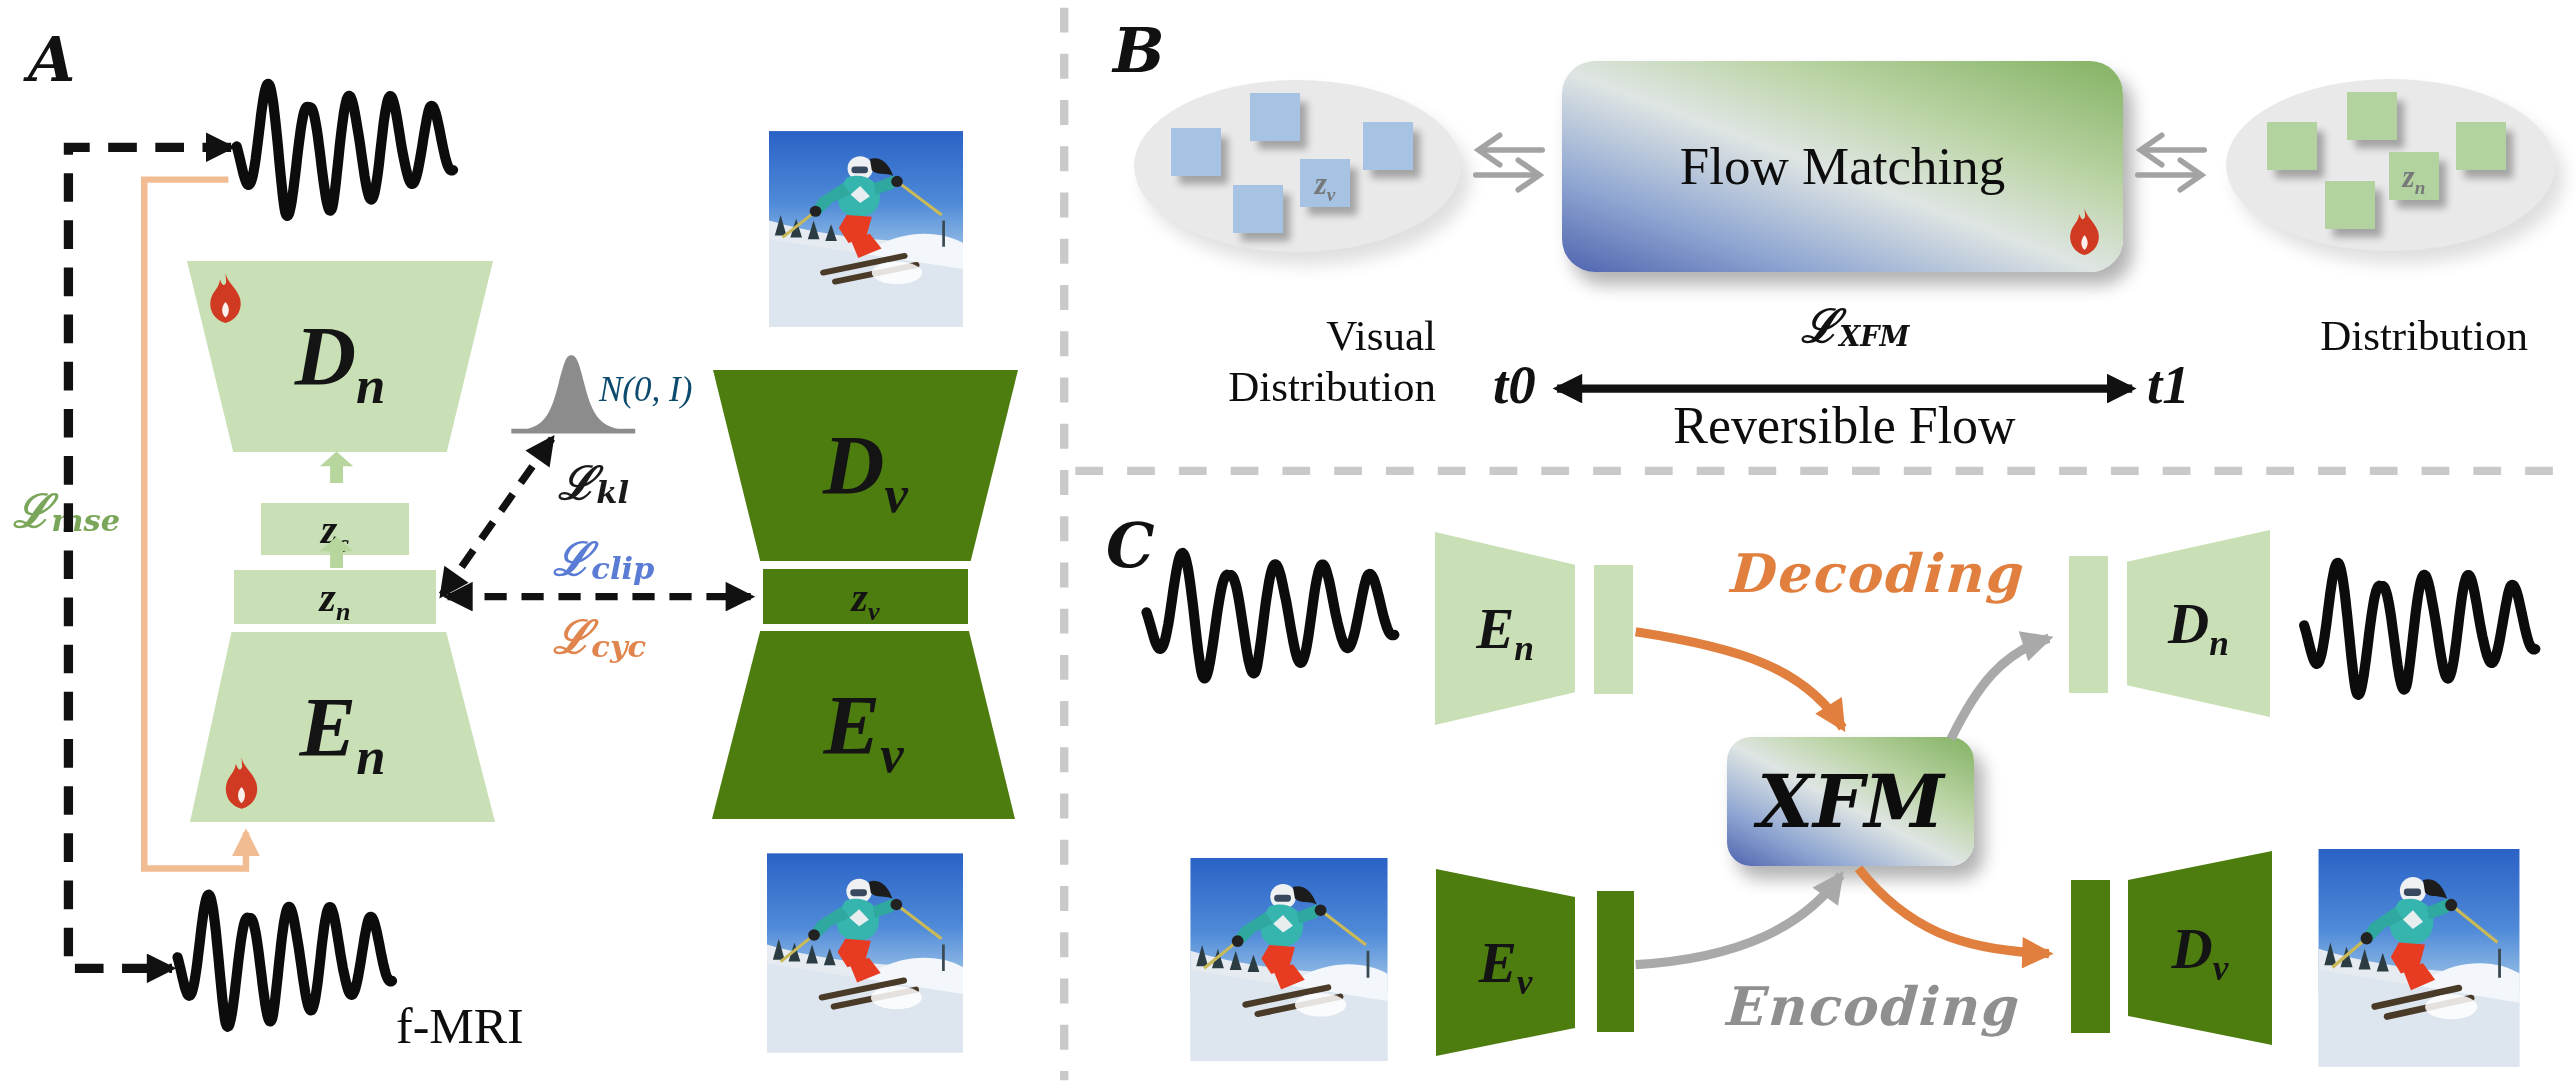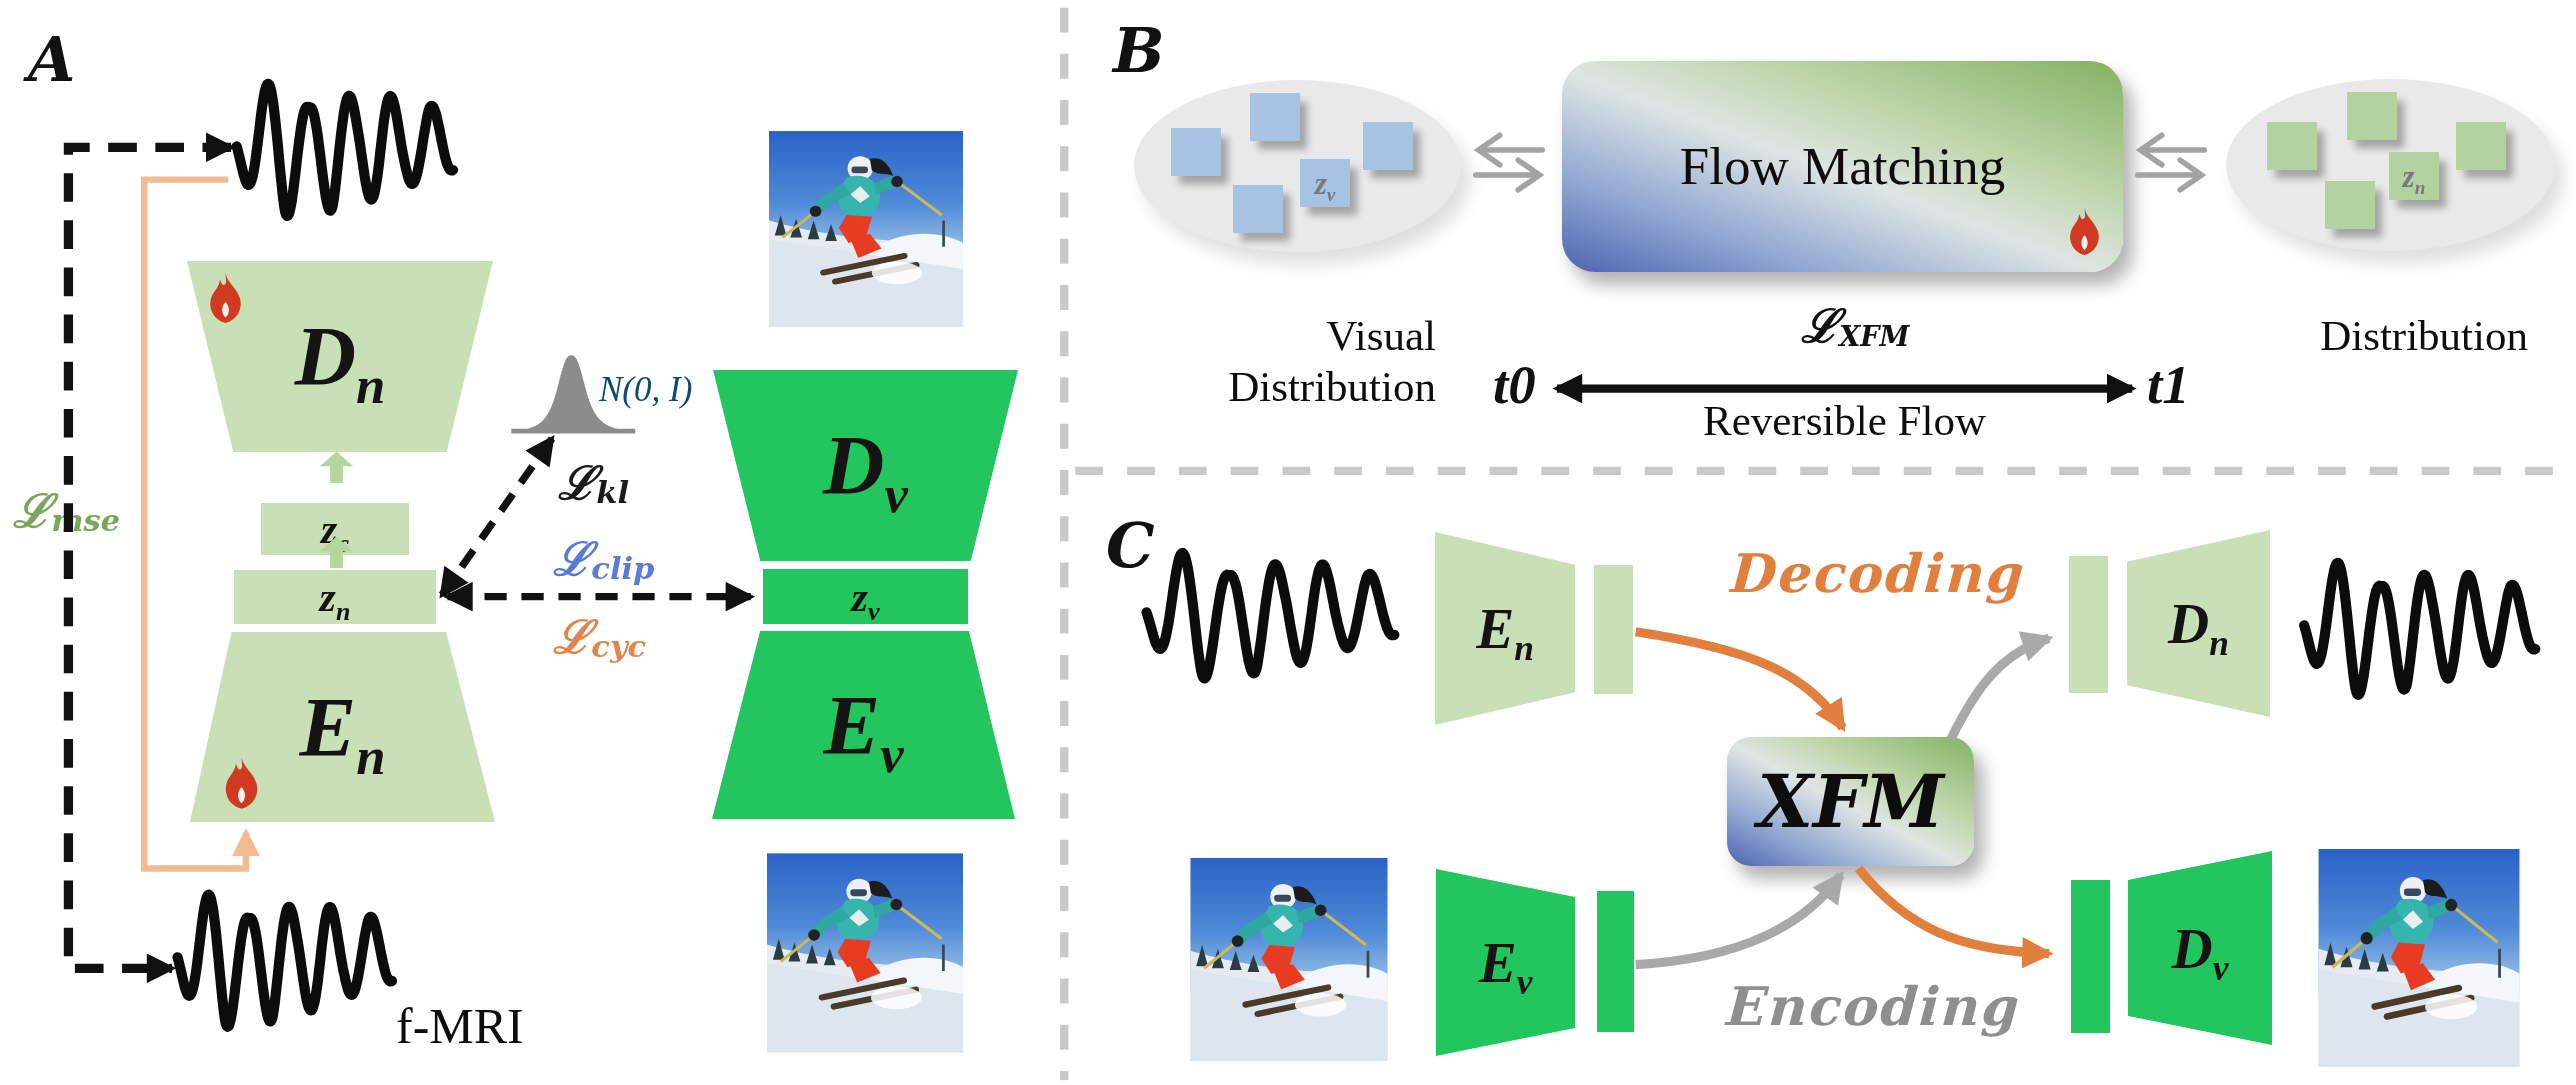--- a/index.html
+++ b/index.html
@@ -6,21 +6,21 @@
   #canvas{position:relative;width:2576px;height:1086px;background:#fff;overflow:hidden;
           font-family:"Liberation Serif", serif;}
   .abs{position:absolute;}
   svg{display:block;}
   #connector-layer{position:absolute;left:0;top:0;pointer-events:none;z-index:30;}
   .panel-letter{font-style:italic;font-weight:700;font-size:61px;color:#111;z-index:20;
                 font-family:"DejaVu Serif", serif;}
   
   .block{display:flex;align-items:center;justify-content:center;z-index:5;}
   .green{background:#c9dfb5;}
-  .blue{background:#22c55e;}
+  .blue{background:#4d7c0f;}
   .math{font-style:italic;font-weight:700;color:#141414;line-height:1;}
   .math sub{font-size:62%;font-style:italic;line-height:0;}
   .big-label{font-size:85px;}
   .mid-label{font-size:57px;}
   .z-label{font-size:42px;}
   .latent{display:flex;align-items:center;justify-content:center;z-index:5;}
   
   .loss{font-style:italic;font-weight:600;line-height:1;z-index:20;
         font-family:"DejaVu Serif", serif;}
   .loss .scriptL{font-size:46px;}
@@ -32,21 +32,21 @@
   .sq-blue{background:#a6c3e3;}
   .sq-green{background:#b2d2a0;}
   .dist-square .math{color:#76787a;font-size:31px;font-weight:600;}
   .gradient-box{border-radius:33px;z-index:5;
       background:linear-gradient(to top right,#4e63ae 0%,#8fa6d2 22%,#dfe5e3 48%,#bdd5a8 68%,#83b262 100%);
       box-shadow:9.2px 13px 16.6px rgba(0,0,0,.30);
       display:flex;flex-direction:column;align-items:center;justify-content:center;}
   .flow-box-text{font-size:53px;color:#0d0d0d;line-height:1.22;text-align:center;}
   .dist-caption{text-align:right;font-size:43px;color:#0d0d0d;line-height:1.18;z-index:6;}
   .t-label{font-style:italic;font-weight:600;font-size:55px;color:#111;z-index:6;}
-  .plain-caption{font-size:43px;color:#0d0d0d;z-index:6;}
+  .plain-caption{font-size:52px;color:#0d0d0d;z-index:6;}
   
   .script-word{font-style:italic;font-weight:700;font-size:53px;letter-spacing:1.8px;z-index:8;
                font-family:"DejaVu Serif", serif;transform:skewX(-4deg);}
   .xfm-label{font-style:italic;font-weight:700;font-size:72px;color:#0d0d0d;
              font-family:"DejaVu Serif", serif;}
   .bar{z-index:5;}
   .fire{position:absolute;z-index:9;}
   .skier{z-index:4;}
   .gauss-label{font-style:italic;font-size:35px;color:#0c4a6e;z-index:8;}
   .fmri{font-size:50px;color:#0d0d0d;z-index:8;}

